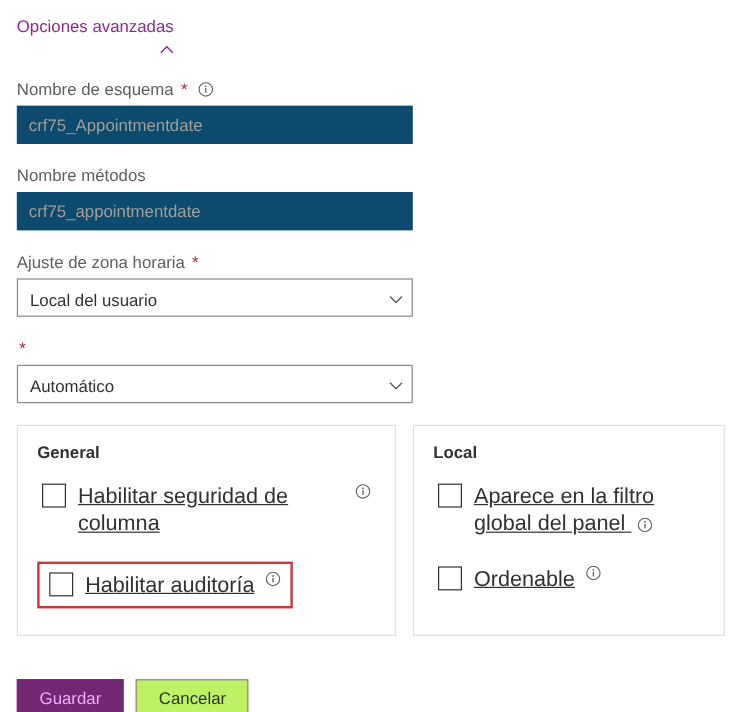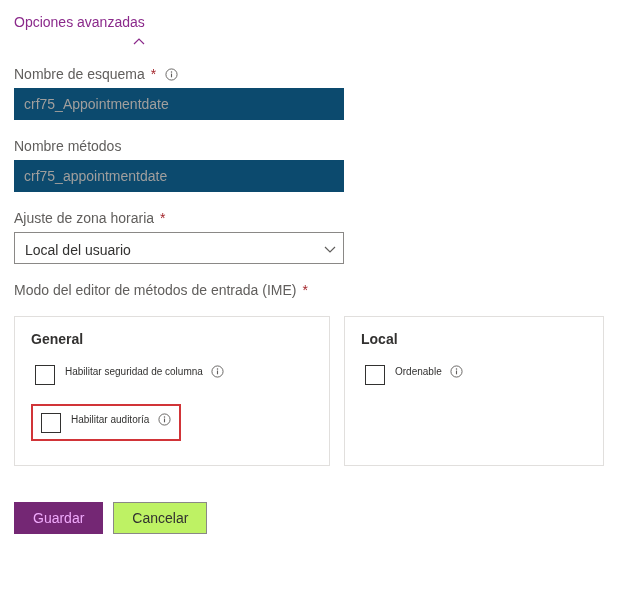--- a/index.html
+++ b/index.html
@@ -111,25 +111,25 @@
   .checkbox {
     width: 20px;
     height: 20px;
     border: 1px solid #323130;
     flex-shrink: 0;
     cursor: pointer;
     margin-top: 1px;
   }
   .check-label {
     display: flex;
-    align-items: center;
     gap: 4px;
-    font-size: 10px;
+    font-size: 18px;
     color: #323130;
     line-height: 1.3;
+    text-decoration: underline;
   }
   .check-label.wrap { display: block; }
   .highlight-box {
     border: 2px solid #d13438;
     display: inline-flex;
     padding: 6px 8px;
     margin-bottom: 0;
   }
   .btn-row {
     margin-top: 36px;
@@ -207,22 +207,31 @@
       <svg viewBox="0 0 12 12" width="12" height="12">
           <path d="M1 4 L6 9 L11 4" stroke="#605e5c" stroke-width="1.2" fill="none"></path>
         </svg>
     </span>
   </div>
 </div>
 
 
 <div class="field-group">
   <div class="field-label">
-    <span>Modo del editor de métodos de entrada (IME)</span>
     <span class="req">*</span>
+  </div>
+  <div class="select-wrap">
+    <div class="select-input">
+      <span>Automático</span>
+    </div>
+    <span class="select-caret">
+      <svg viewBox="0 0 12 12" width="12" height="12">
+          <path d="M1 4 L6 9 L11 4" stroke="#605e5c" stroke-width="1.2" fill="none"></path>
+        </svg>
+    </span>
   </div>
 </div>
 
 
 <div class="panels-row">
 
   <div class="panel-box general">
     <div class="panel-title">General</div>
 
     <div class="check-row">
@@ -250,20 +259,33 @@
               <rect x="6.4" y="6" width="1.2" height="4" fill="#605e5c"></rect>
             </svg>
         </span>
       </div>
     </div>
   </div>
 
   <div class="panel-box panel">
     <div class="panel-title">Local</div>
 
+    <div class="check-row">
+      <div class="checkbox"></div>
+      <div class="check-label wrap">
+        <span>Aparece en la filtro global del panel</span>
+        <span class="info-icon" style="display:inline-flex;vertical-align:middle;">
+          <svg viewBox="0 0 14 14" width="13" height="13">
+              <circle cx="7" cy="7" r="6" stroke="#605e5c" stroke-width="1" fill="none"></circle>
+              <circle cx="7" cy="4.2" r="0.8" fill="#605e5c"></circle>
+              <rect x="6.4" y="6" width="1.2" height="4" fill="#605e5c"></rect>
+            </svg>
+        </span>
+      </div>
+    </div>
 
     <div class="check-row">
       <div class="checkbox"></div>
       <div class="check-label">
         <span>Ordenable</span>
         <span class="info-icon">
           <svg viewBox="0 0 14 14" width="13" height="13">
               <circle cx="7" cy="7" r="6" stroke="#605e5c" stroke-width="1" fill="none"></circle>
               <circle cx="7" cy="4.2" r="0.8" fill="#605e5c"></circle>
               <rect x="6.4" y="6" width="1.2" height="4" fill="#605e5c"></rect>

